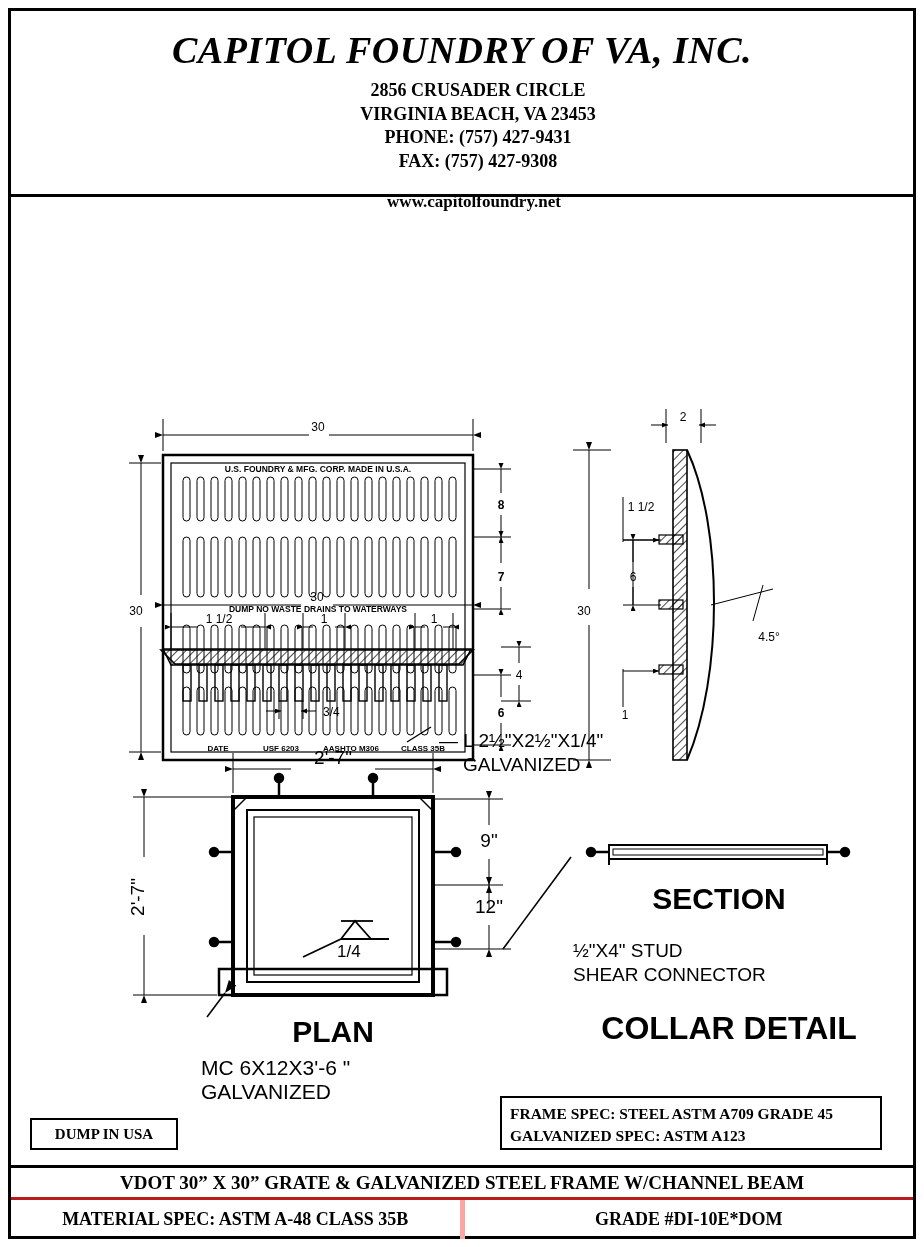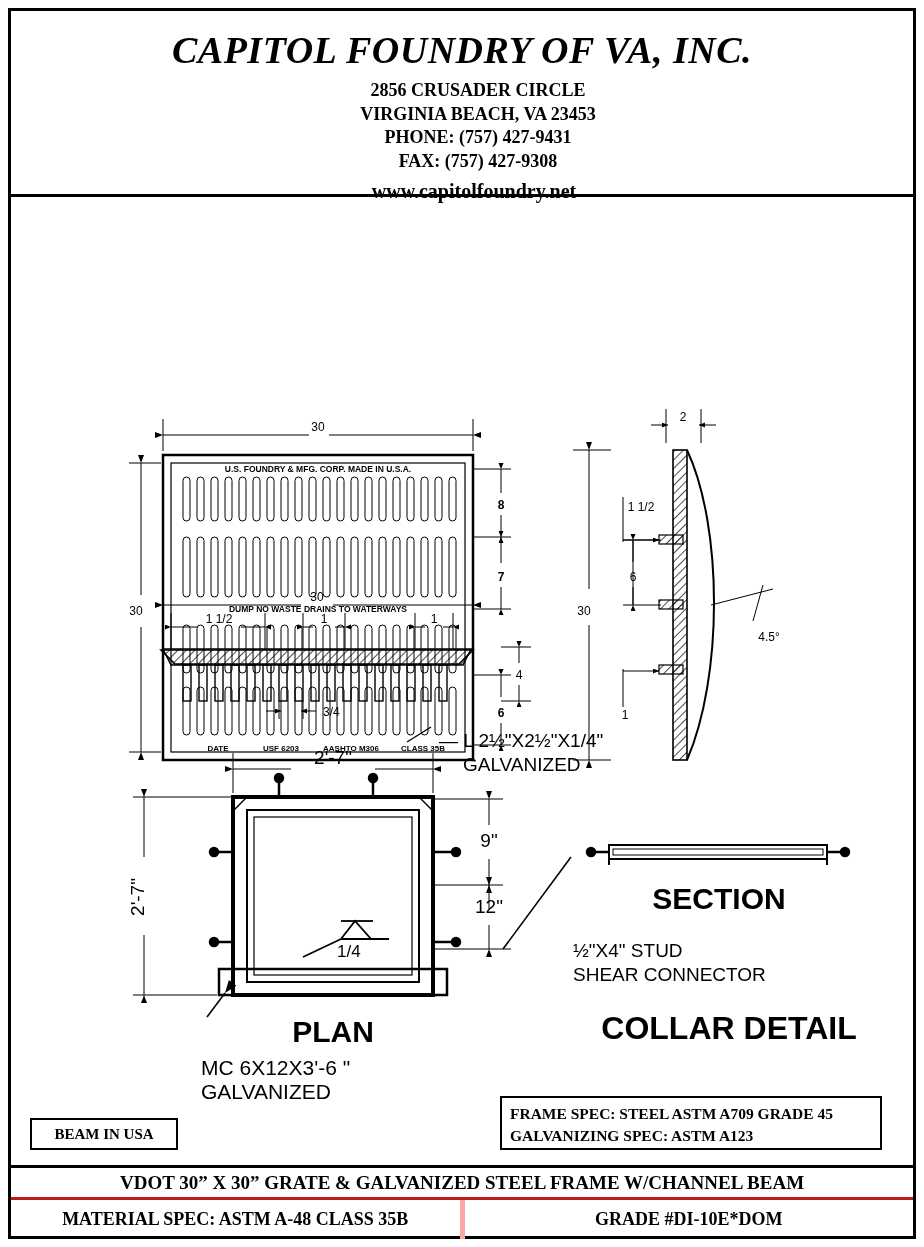--- a/index.html
+++ b/index.html
@@ -3,21 +3,21 @@
 <meta charset="utf-8">
 <style>
   html,body{margin:0;padding:0;background:#ffffff;}
   body{width:924px;height:1247px;font-family:"Liberation Serif",serif;color:#000;}
   .sheet{position:relative;width:924px;height:1247px;box-sizing:border-box;padding:8px;}
   .outer{position:absolute;left:8px;top:8px;width:908px;height:1231px;border:3px solid #000;box-sizing:border-box;}
   
   .header{position:absolute;left:11px;top:11px;width:902px;height:186px;border-bottom:3px solid #000;box-sizing:border-box;text-align:center;}
   .company{font-size:38px;font-weight:bold;font-style:italic;letter-spacing:0.5px;margin-top:20px;line-height:1.05;}
   .addr{font-size:18px;font-weight:bold;line-height:1.32;margin-top:8px;padding-left:32px;}
-  .web{font-size:20px;font-weight:bold;margin-top:6px;padding-left:24px;}
+  .web{font-size:17px;font-weight:bold;margin-top:18px;padding-left:24px;}
   
   .drawing{position:absolute;left:11px;top:197px;width:902px;height:968px;}
   svg.dwg{position:absolute;left:0;top:0;}
   
   .madeinusa{position:absolute;left:30px;top:1118px;width:148px;height:32px;border:2px solid #000;box-sizing:border-box;
     font-size:15px;font-weight:bold;display:flex;align-items:center;justify-content:center;background:#fff;}
   .specbox{position:absolute;left:500px;top:1096px;width:382px;height:54px;border:2px solid #000;box-sizing:border-box;
     background:#fff;padding:5px 8px;}
   .specbox div{font-size:15.5px;font-weight:bold;line-height:1.45;white-space:nowrap;}
   .titlebar{position:absolute;left:11px;top:1165px;width:902px;height:35px;border-top:3px solid #000;border-bottom:3px solid #b91c1c;
@@ -455,26 +455,26 @@
           <line x1="490" y1="504" x2="520" y2="504"></line>
           <line x1="508" y1="450" x2="508" y2="466" marker-start="url(#arS)"></line>
           <line x1="508" y1="504" x2="508" y2="488" marker-start="url(#arS)"></line>
         </g>
         <text x="508" y="482" text-anchor="middle" font-size="12">4</text>
       </g>
     </svg>
   </div>
 
   <div class="madeinusa">
-    <span>BEAM IN USA</span>
+    <span>DUMP IN USA</span>
   </div>
 
   <div class="specbox">
     <div>FRAME SPEC: STEEL ASTM A709 GRADE 45</div>
-    <div>GALVANIZING SPEC:  ASTM A123</div>
+    <div>GALVANIZED SPEC:  ASTM A123</div>
   </div>
 
   <div class="titlebar">
     <span>VDOT 30” X 30” GRATE &amp; GALVANIZED STEEL FRAME W/CHANNEL BEAM</span>
   </div>
 
   <div class="footrow">
     <div class="footcell left">
       <span>MATERIAL SPEC:  ASTM A-48 CLASS 35B</span>
     </div>

